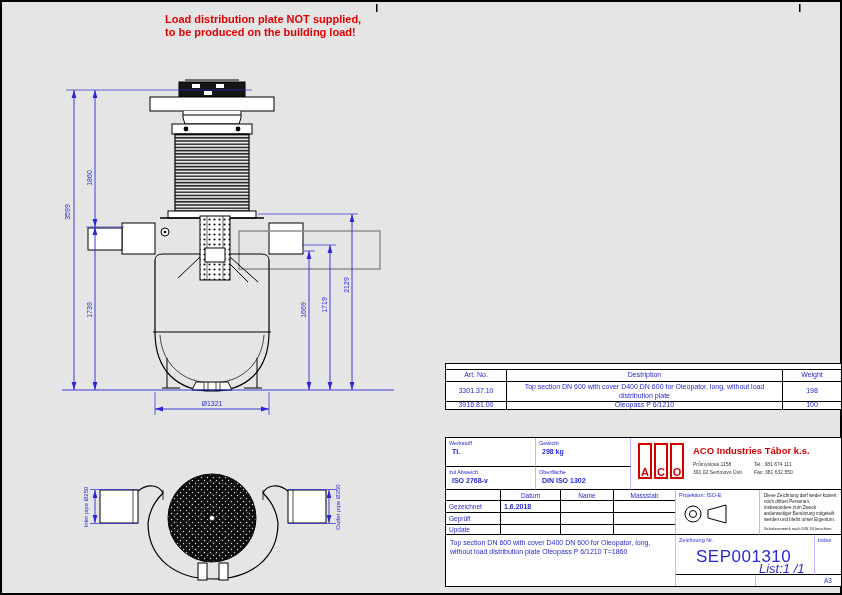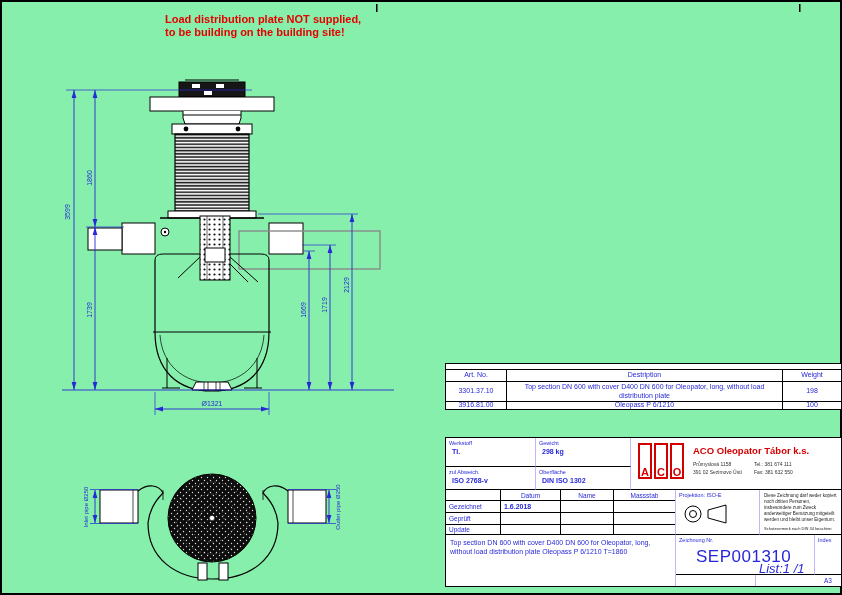--- a/index.html
+++ b/index.html
@@ -3,21 +3,21 @@
 <meta charset="utf-8">
 <style>
   :root{
     --blue:#2828d8;
     --red:#e60000;
     --logo:#d40000;
     --gray:#8a8a8a;
   }
   html,body{margin:0;padding:0;background:#fff;}
   body{width:842px;height:595px;position:relative;font-family:"Liberation Sans",sans-serif;}
-  .sheet{position:absolute;left:0;top:0;width:842px;height:595px;border:2px solid #000;box-sizing:border-box;background:#86efac;}
+  .sheet{position:absolute;left:0;top:0;width:842px;height:595px;border:2px solid #000;box-sizing:border-box;background:#e5e5e5;}
   svg.draw{position:absolute;left:0;top:0;}
   
   .warning{position:absolute;left:163px;top:11px;color:var(--red);font-size:11px;font-weight:bold;line-height:13px;}
   
   .parts-table{position:absolute;left:443px;top:361px;width:397px;height:47px;border:1px solid #000;box-sizing:border-box;
     display:grid;grid-template-columns:60px 276px 1fr;grid-template-rows:5px 12px 20px 1fr;background:#fff;}
   .pt-strip{grid-column:1/4;}
   .pt-c{border-top:1px solid #000;display:flex;align-items:center;justify-content:center;
     font-size:7px;line-height:1.2;color:var(--blue);text-align:center;box-sizing:border-box;overflow:hidden;}
   .pt-c.c2,.pt-c.c3{border-left:1px solid #000;}
@@ -187,21 +187,21 @@
       <path d="M327,488 V521" marker-start="url(#arw)" marker-end="url(#arw)"></path>
     </g>
     <g fill="#2828d8" font-size="6" text-anchor="middle" stroke="none">
       <text transform="rotate(-90 86 505)" x="86" y="505">Inlet pipe Ø250</text>
       <text transform="rotate(-90 338 505)" x="338" y="505">Outlet pipe Ø250</text>
     </g>
   </svg>
 
   <div class="warning">
     <div>Load distribution plate NOT supplied,</div>
-    <div>to be building on the building site!</div>
+    <div>to be produced on the building load!</div>
   </div>
 
   <div class="parts-table">
     <div class="pt-strip"></div>
     <div class="pt-c c1">Art. No.</div>
     <div class="pt-c c2">Destription</div>
     <div class="pt-c c3">Weight</div>
     <div class="pt-c c1">3301.37.10</div>
     <div class="pt-c c2 desc">Top section DN 600 with cover D400 DN 600 for Oleopator, long, without load distribution plate</div>
     <div class="pt-c c3">198</div>
@@ -236,21 +236,21 @@
               <span class="aco-letter">A</span>
             </div>
           <div class="aco-box">
               <span class="aco-letter">C</span>
             </div>
           <div class="aco-box">
               <span class="aco-letter">O</span>
             </div>
         </div>
         <div>
-          <div class="aco-name">ACO Oleopator Tábor k.s.</div>
+          <div class="aco-name">ACO Industries Tábor k.s.</div>
           <div class="aco-addr">
             <div>
               <div>Průmyslová 1158</div>
               <div>391 02 Sezimovo Ústí</div>
             </div>
             <div>
               <div>Tel.: 381 674 111</div>
               <div>Fax: 381 632 550</div>
             </div>
           </div>

